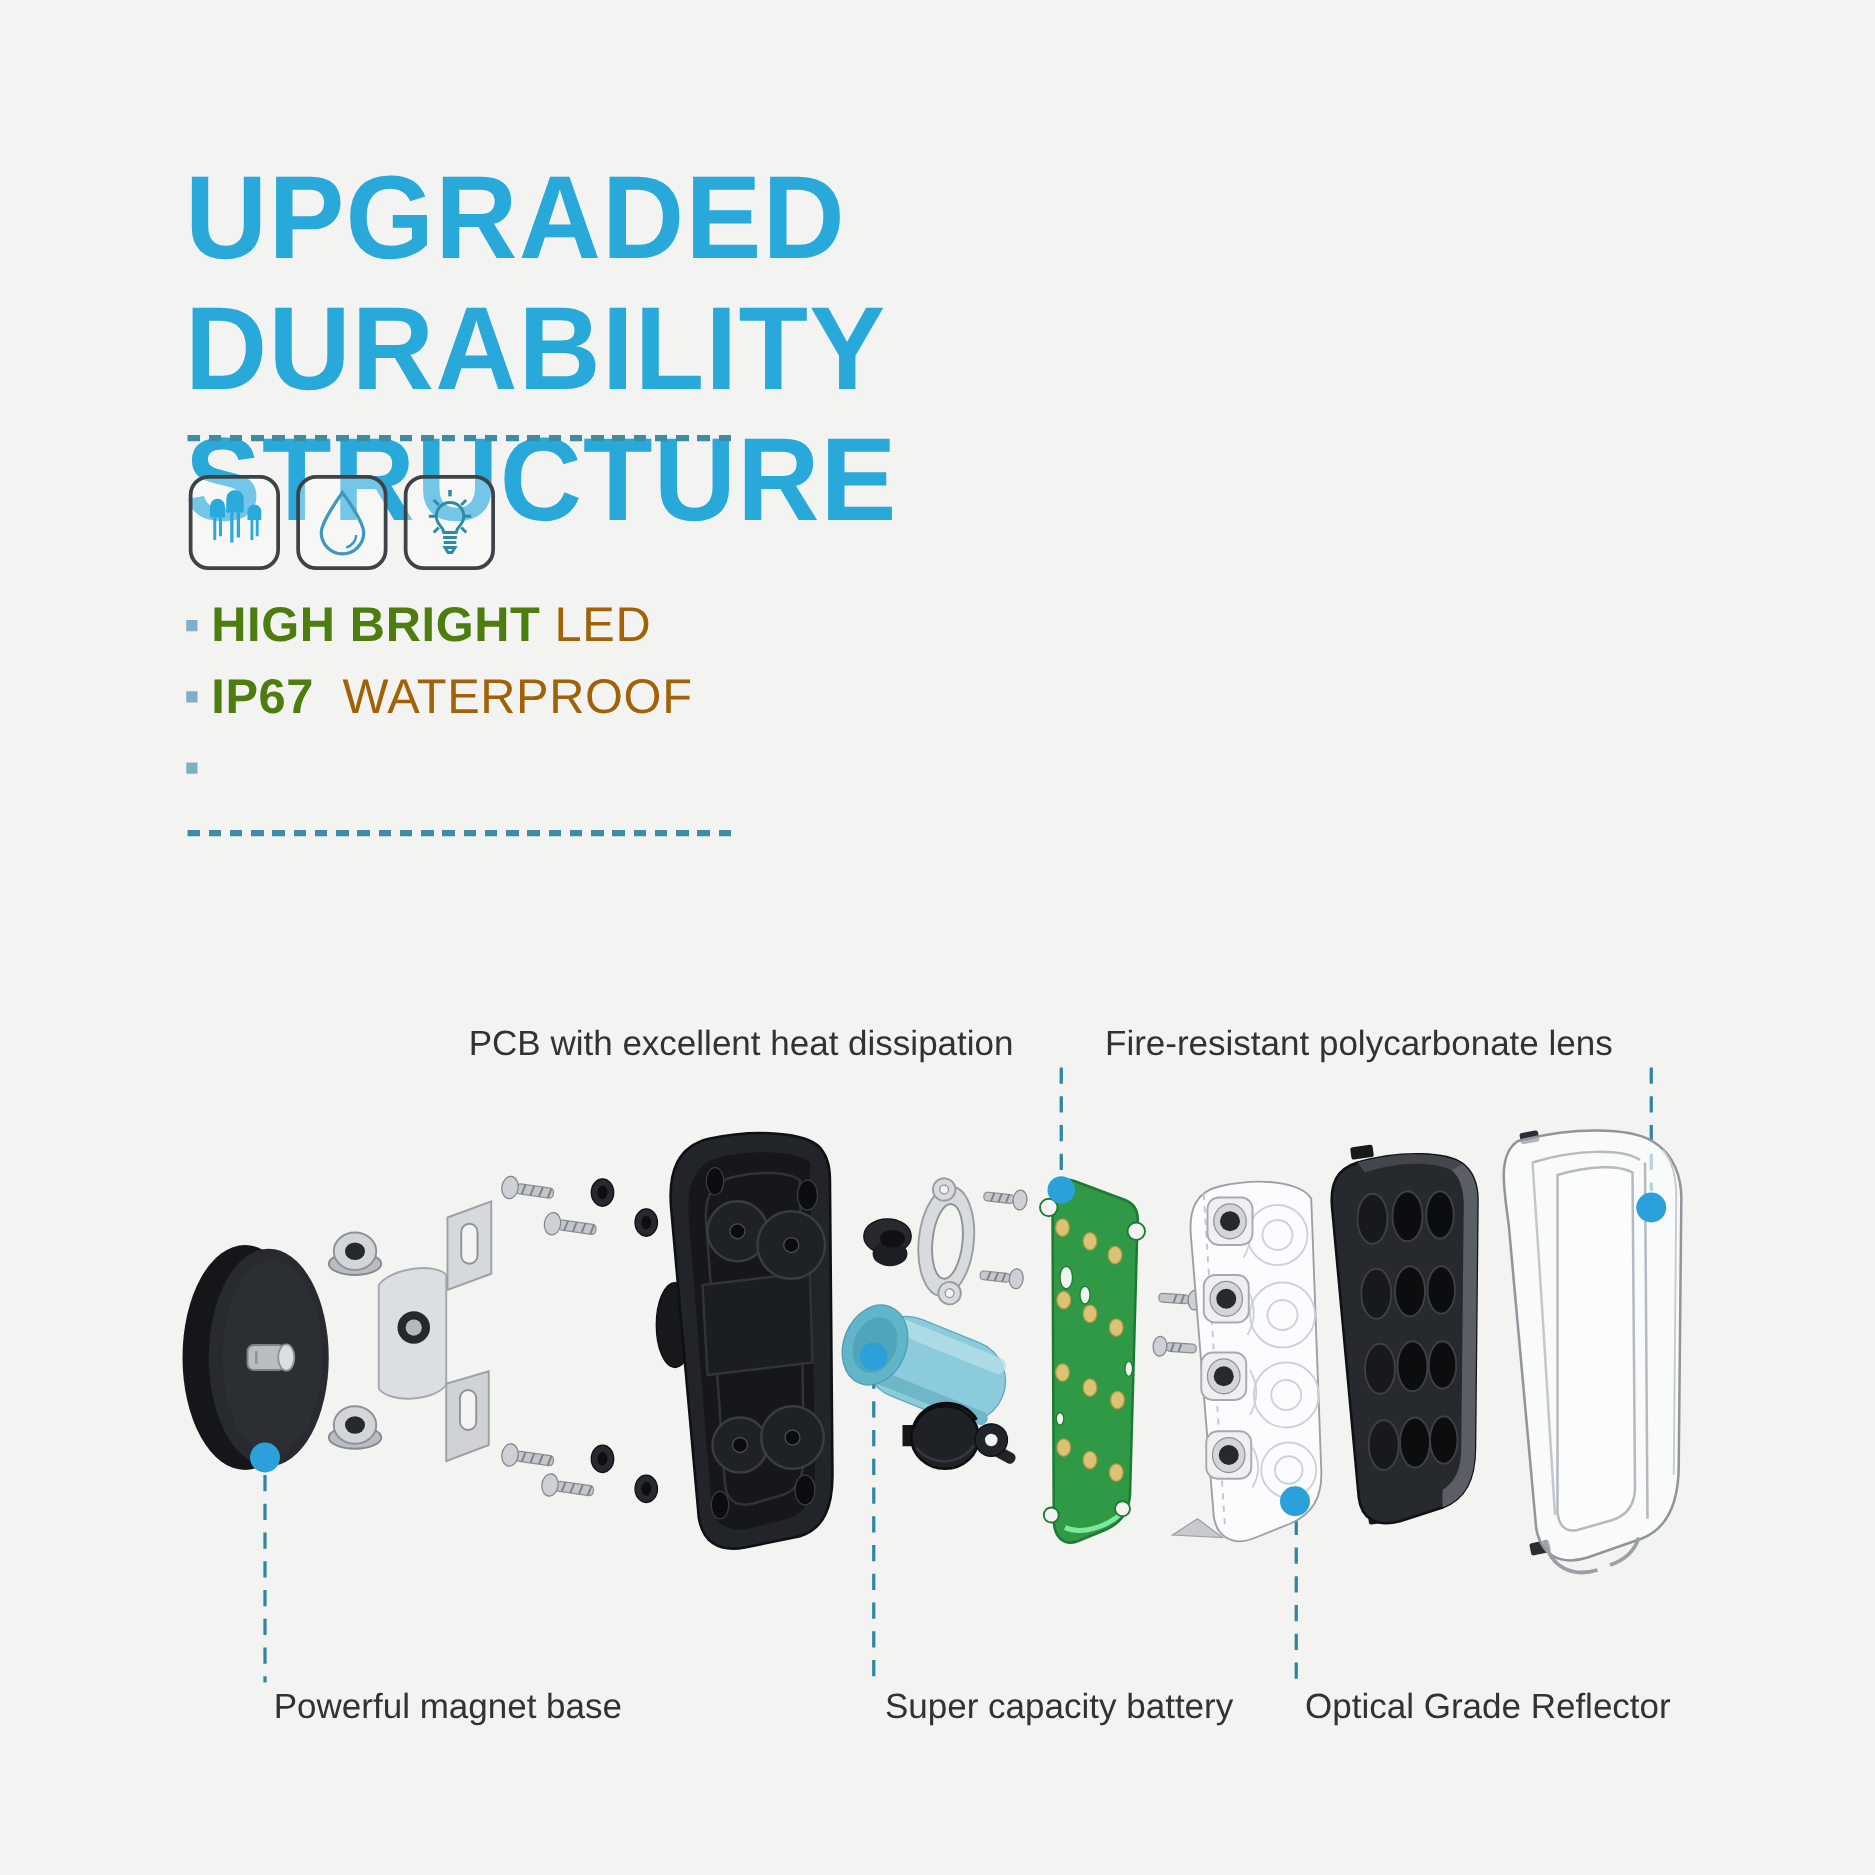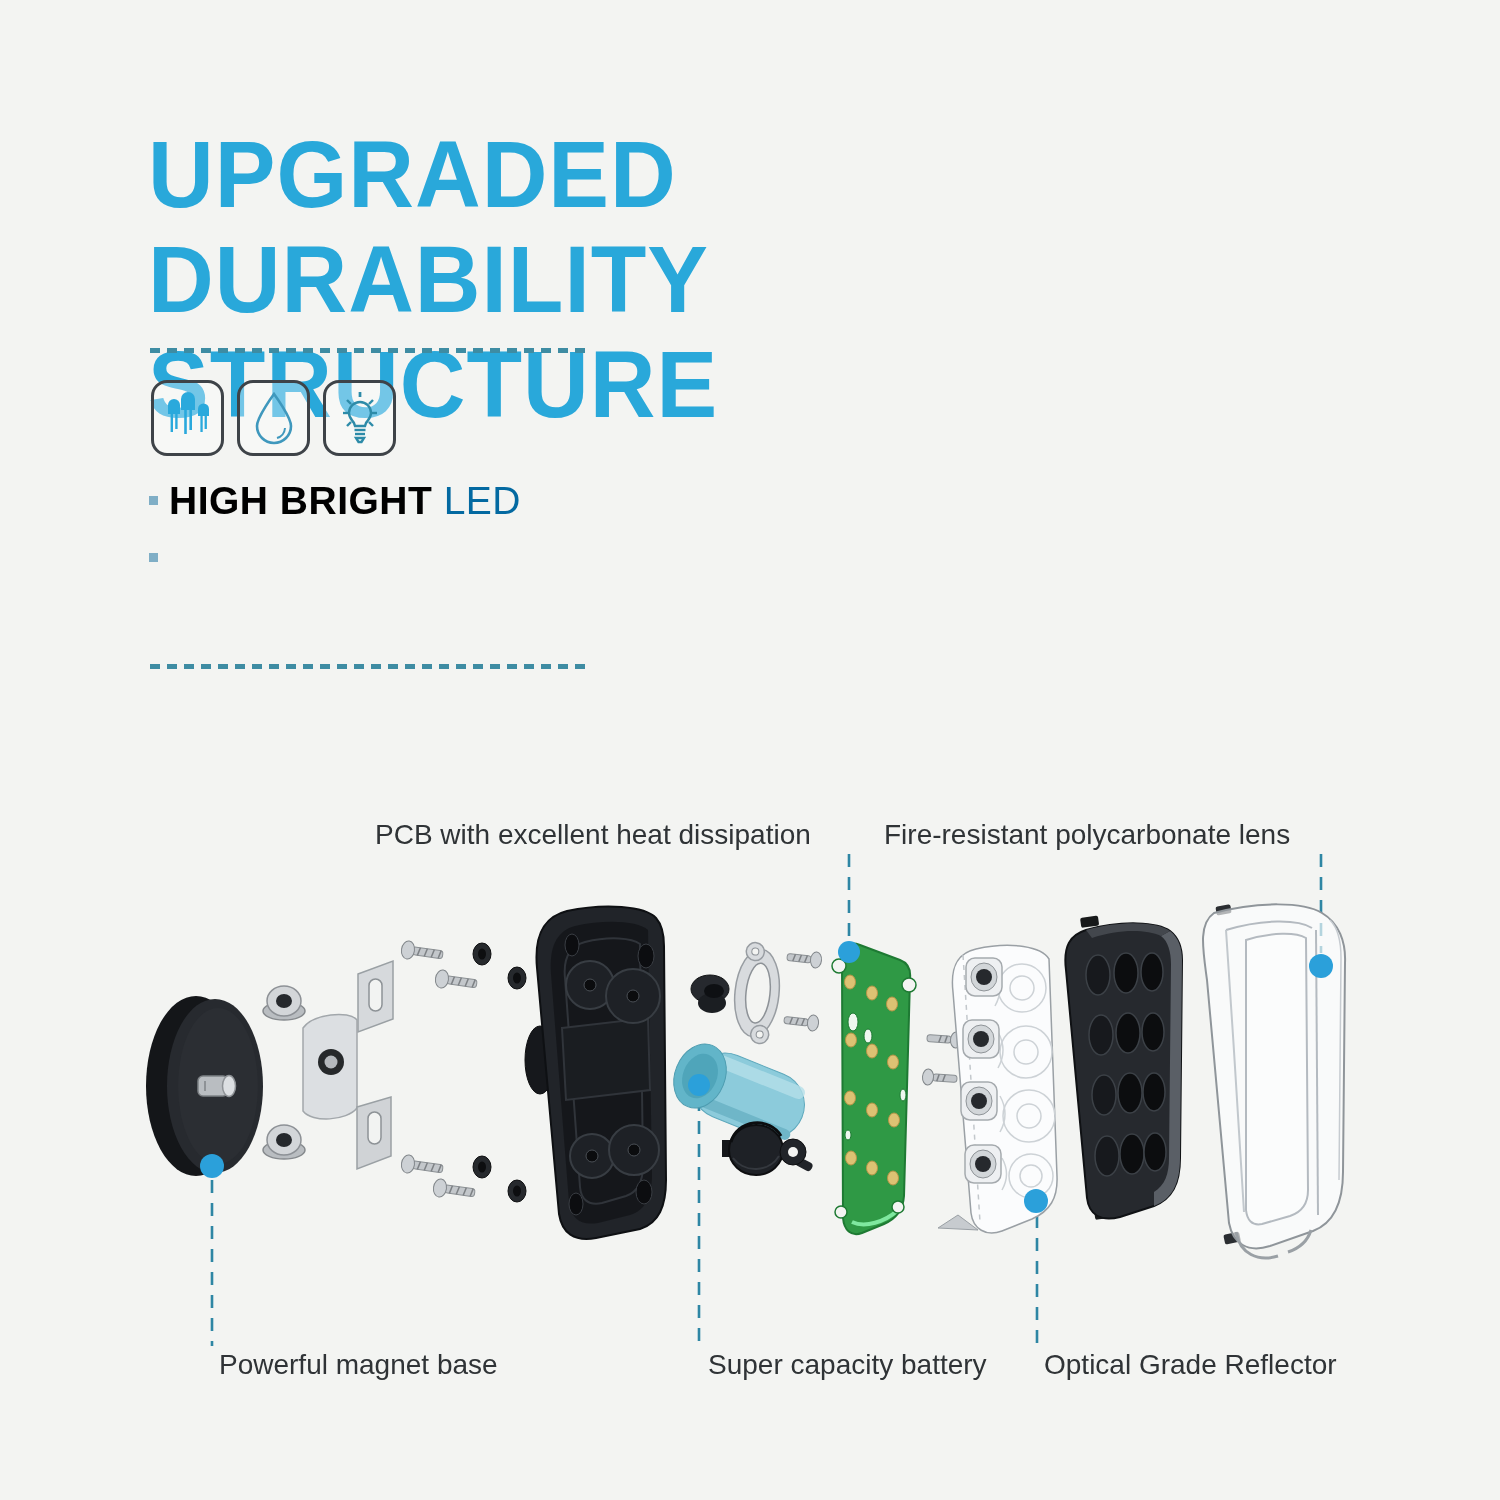--- a/index.html
+++ b/index.html
@@ -29,22 +29,22 @@
   .icon-box{
     width:73px;height:76px;border:3px solid #3e4348;border-radius:16px;
     display:flex;align-items:center;justify-content:center;
     background:rgba(255,255,255,0.35);box-sizing:border-box;
   }
 
   .features{position:absolute;left:149px;top:472px;}
   .feature-row{display:flex;align-items:center;height:57px;}
   .bullet{width:9px;height:9px;background:#7FAEC6;margin-right:11px;flex:none;}
   .feature-text{font-size:39px;letter-spacing:0.5px;white-space:pre;}
-  .seg-bold{font-weight:700;color:#000000;}
-  .seg-reg{font-weight:400;color:#0369a1;margin-top:26px;}
+  .seg-bold{font-weight:700;color:#4d7c0f;}
+  .seg-reg{font-weight:400;color:#a16207;margin-top:26px;}
 
   
   .diagram{position:absolute;left:0;top:760px;width:1500px;height:740px;}
   svg text{font-family:"Liberation Sans","DejaVu Sans",sans-serif;}
   .callout{stroke:#2E86A4;stroke-width:2.6;stroke-dasharray:13 10;fill:none;}
   .label{font-size:28px;fill:#2f3336;}
 </style>
 </head>
 <body>
 
@@ -96,20 +96,24 @@
           <line x1="40" y1="36" x2="36" y2="32"></line>
         </g>
       </svg>
     </div>
   </div>
 
   <div class="features">
     <div class="feature-row">
       <span class="bullet"></span>
       <span class="feature-text"><span class="seg-reg"></span><span class="seg-bold">HIGH BRIGHT</span><span class="seg-reg">&nbsp;LED</span></span>
+    </div>
+    <div class="feature-row">
+      <span class="bullet"></span>
+      <span class="feature-text"><span class="seg-reg"></span><span class="seg-bold">IP67</span><span class="seg-reg">&nbsp;&nbsp;WATERPROOF</span></span>
     </div>
     <div class="feature-row">
       <span class="bullet"></span>
     </div>
   </div>
 
   <div class="dashed-rule rule-bottom"></div>
 
   <svg class="diagram" viewBox="0 0 1500 740">
 

